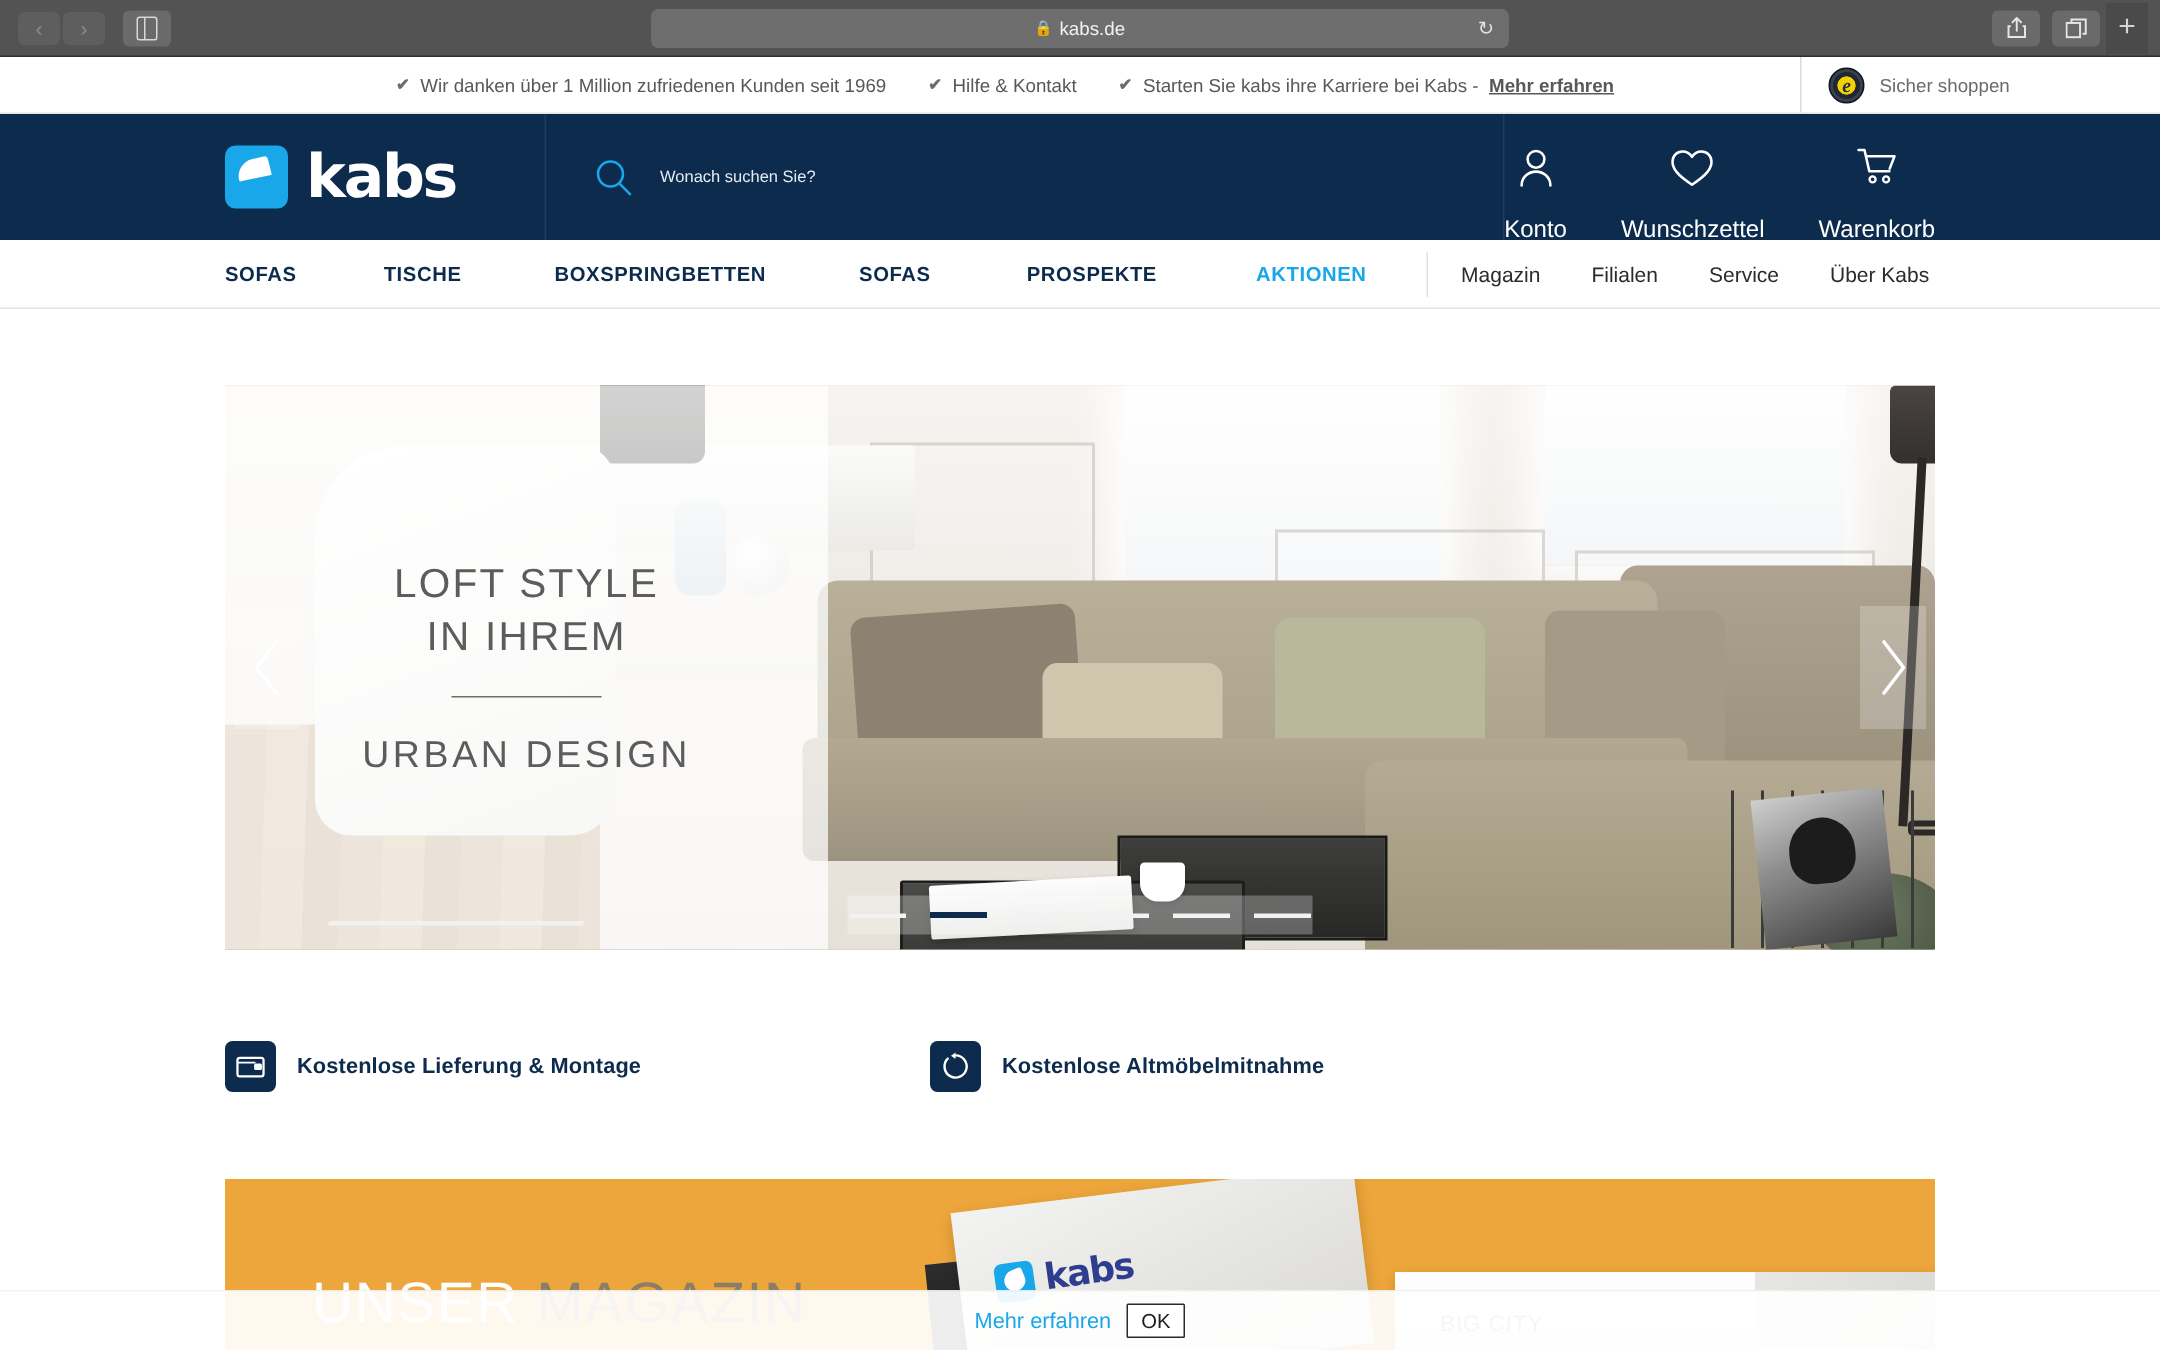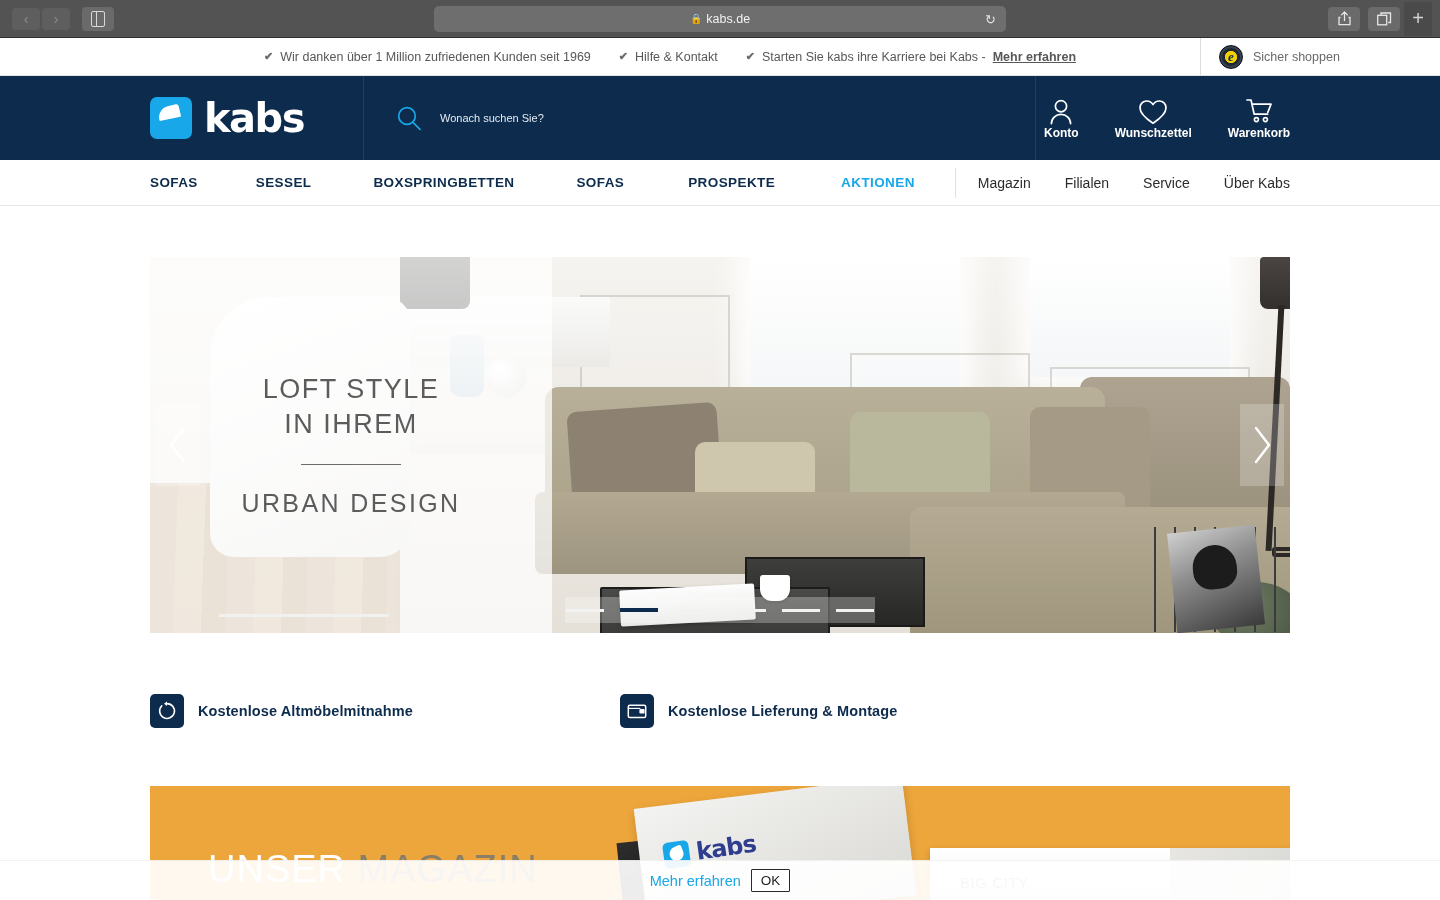--- a/index.html
+++ b/index.html
@@ -130,22 +130,22 @@
     background:transparent;border:none;outline:none;
     color:#fff;font-size:11px;font-family:"Liberation Sans", sans-serif;
     width:480px;
   }
   .search-input::placeholder{ color:#e4ecf3;opacity:1;}
   .header-actions{
     display:flex;align-items:flex-start;gap:36px;
     padding:22px 150px 0 0;margin-left:auto;
   }
   .h-action{
-    display:flex;flex-direction:column;align-items:center;gap:0;
-    color:#fff;font-size:12px;font-weight:bold;
+    display:flex;flex-direction:column;align-items:center;gap:19px;
+    color:#fff;font-size:16px;
   }
   .h-action svg{ display:block;}
 
   
   .mainnav{
     height:46px;background:#fff;border-bottom:1px solid #e6e6e6;
     display:flex;align-items:center;padding-left:150px;
   }
   .nav-primary{ display:flex;align-items:center;gap:0;}
   .nav-primary a{
@@ -510,21 +510,21 @@
           <circle cx="21.4" cy="21.6" r="2" stroke="#fff" stroke-width="1.6"></circle>
         </svg>
         <span>Warenkorb</span>
       </div>
     </div>
   </div>
 
   <div class="mainnav">
     <div class="nav-primary">
       <a href="#" class="nav-item" style="margin-right:58px">SOFAS</a>
-      <a href="#" class="nav-item" style="margin-right:62px">SESSEL</a>
+      <a href="#" class="nav-item" style="margin-right:62px">TISCHE</a>
       <a href="#" class="nav-item" style="margin-right:62px">BOXSPRINGBETTEN</a>
       <a href="#" class="nav-item" style="margin-right:64px">SOFAS</a>
       <a href="#" class="nav-item" style="margin-right:66px">PROSPEKTE</a>
       <a href="#" class="nav-item nav-cyan">AKTIONEN</a>
     </div>
     <span class="nav-sep"></span>
     <div class="nav-secondary">
       <a href="#">Magazin</a>
       <a href="#">Filialen</a>
       <a href="#">Service</a>
@@ -605,36 +605,36 @@
       <span class="dot"></span>
       <span class="dot"></span>
       <span class="dot"></span>
       <span class="dot"></span>
     </div>
   </div>
 
   <div class="usp-row">
     <div class="usp">
       <span class="usp-ico">
-        <svg width="20" height="20" viewBox="0 0 20 20" fill="none">
-          <path d="M10 2.6a7.4 7.4 0 1 1-5.2 2.2" stroke="#fff" stroke-width="1.6" stroke-linecap="round"></path>
-          <path d="M10 .6v4.4l-3-2.2z" fill="#fff"></path>
-        </svg>
-      </span>
-      <span class="usp-label">Kostenlose Altmöbelmitnahme</span>
-    </div>
-    <div class="usp">
-      <span class="usp-ico">
         <svg width="20" height="18" viewBox="0 0 20 18" fill="none">
           <rect x="1.3" y="3.2" width="17.4" height="12.4" rx="1.6" stroke="#fff" stroke-width="1.5"></rect>
           <rect x="12.4" y="7" width="5.2" height="4.4" rx="1" fill="#fff"></rect>
           <path d="M1.3 6.4h12" stroke="#fff" stroke-width="1.2"></path>
         </svg>
       </span>
       <span class="usp-label">Kostenlose Lieferung &amp; Montage</span>
+    </div>
+    <div class="usp">
+      <span class="usp-ico">
+        <svg width="20" height="20" viewBox="0 0 20 20" fill="none">
+          <path d="M10 2.6a7.4 7.4 0 1 1-5.2 2.2" stroke="#fff" stroke-width="1.6" stroke-linecap="round"></path>
+          <path d="M10 .6v4.4l-3-2.2z" fill="#fff"></path>
+        </svg>
+      </span>
+      <span class="usp-label">Kostenlose Altmöbelmitnahme</span>
     </div>
   </div>
 
   <div class="magazin">
     <div class="mag-photo">
       <div class="mag-dark"></div>
       <div class="mag-book">
         <div class="mag-book-logo">
           <span class="mbl-mark"></span>
           <span class="mbl-text">kabs</span>

